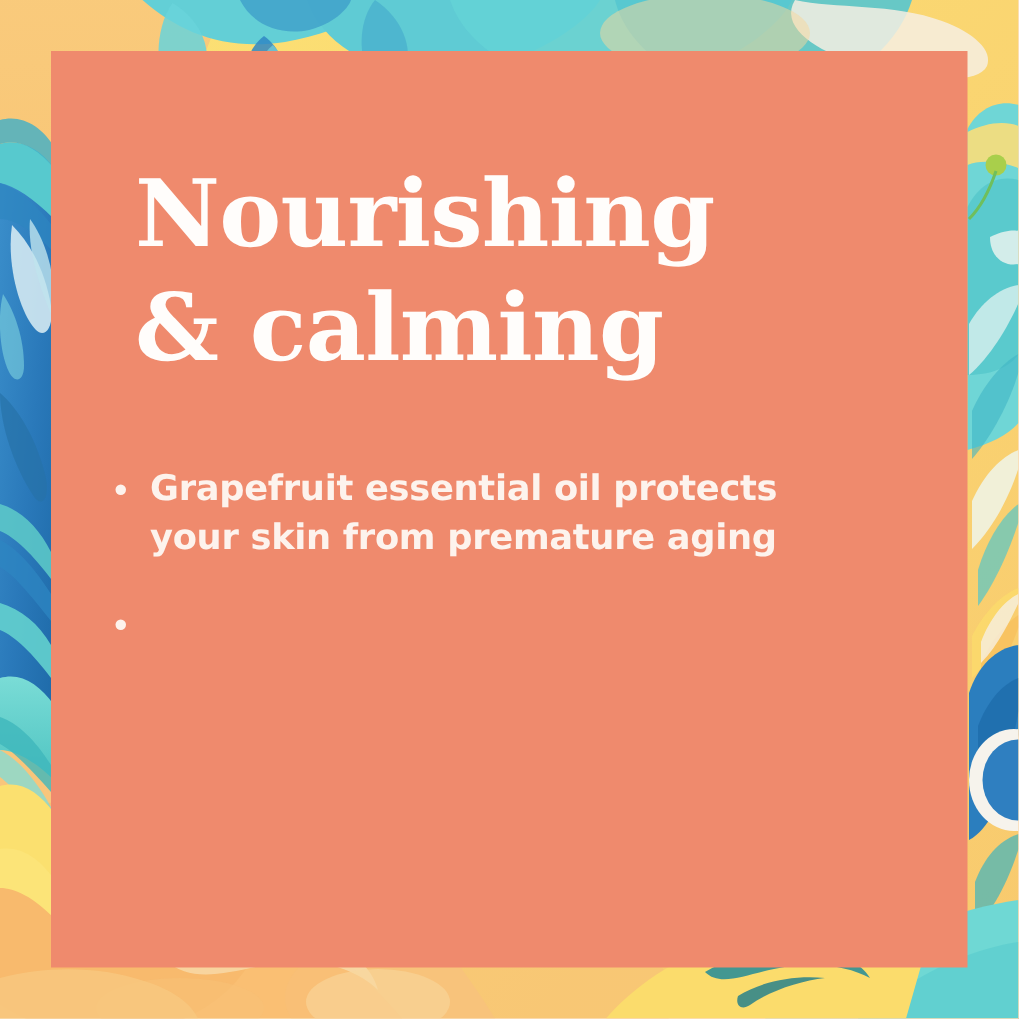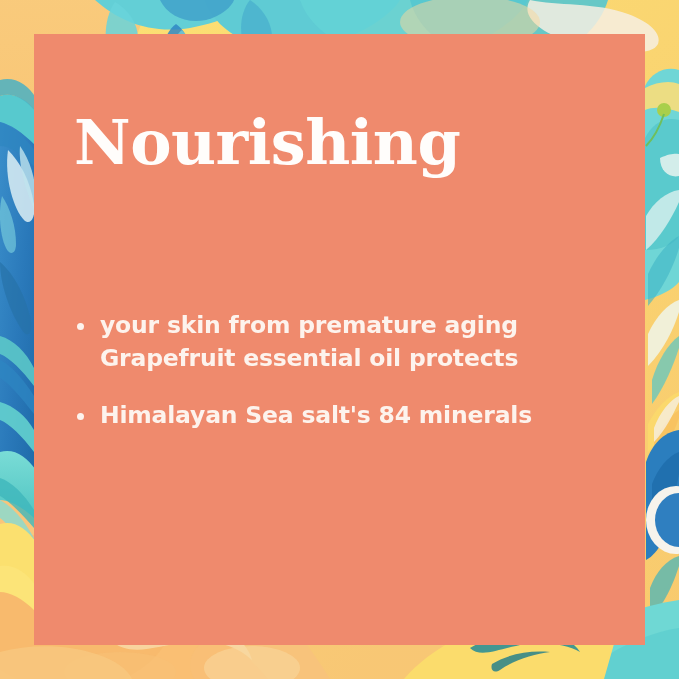--- a/index.html
+++ b/index.html
@@ -30,21 +30,21 @@
     left: 34px;
     top: 34px;
     width: 611px;
     height: 611px;
     background: #EF8A6D;
   }
 
   
   #heading {
     position: absolute;
-    left: 74px;
+    left: 90px;
     top: 105px;
     width: 500px;
     margin: 0;
     font-family: "DejaVu Serif", "Liberation Serif", serif;
     font-weight: 700;
     font-size: 62px;
     line-height: 76px;
     letter-spacing: -0.5px;
     color: #FFFDFB;
   }
@@ -189,31 +189,31 @@
       <ellipse cx="252" cy="668" rx="48" ry="22" fill="#F9D79C" opacity="0.6"></ellipse>
       <ellipse cx="120" cy="672" rx="56" ry="20" fill="#F7C178" opacity="0.5"></ellipse>
       <path d="M0,652 C30,644 66,644 96,654 C116,660 128,670 132,679 L0,679 Z" fill="#F8C880" opacity="0.8"></path>
     </svg>
   </div>
 
   <div id="panel"></div>
 
   <h1 id="heading">
     <span class="hline">Nourishing</span>
+    <span class="hline">&amp; calming</span>
   </h1>
 
   <ul id="bullets">
     <li>
       <span class="dot"></span>
       <span class="btext">
+        <span>Grapefruit essential oil protects</span>
         <span>your skin from premature aging</span>
-        <span>Grapefruit essential oil protects</span>
       </span>
     </li>
     <li>
       <span class="dot"></span>
       <span class="btext">
-        <span>Himalayan Sea salt's 84 minerals</span>
       </span>
     </li>
   </ul>
 
 </div>
 
 </body></html>

